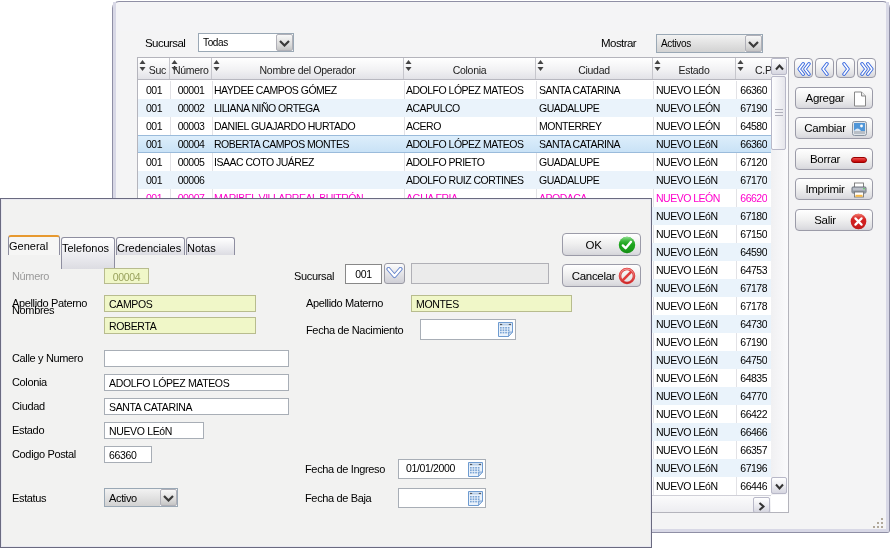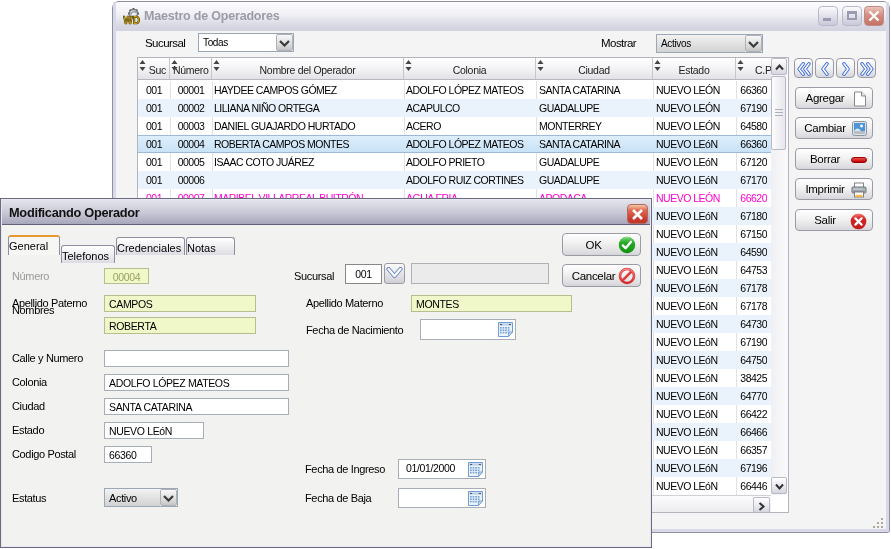--- a/index.html
+++ b/index.html
@@ -102,45 +102,20 @@
 .datef .cal{position:absolute;right:1px;top:1px}
 
 #okbtn,#cancelbtn{position:absolute;left:561px;width:79px;height:23px;border:1px solid #9b9ba8;
  border-radius:4px;background:linear-gradient(#ffffff,#f0f0f0 45%,#dcdce0 90%,#d4d4d8);
  font-size:11.5px;letter-spacing:-0.3px;text-align:center;line-height:22px;padding-right:16px}
 #okbtn .ic,#cancelbtn .ic{position:absolute;right:4px;top:2px}
 </style></head>
 <body>
 
 <div id="mw" class="ab">
-  <div id="mwtitle" class="ab">
-    <svg class="ab" style="left:10px;top:5px" width="18" height="18" viewBox="0 0 18 18">
-      <g>
-      <circle cx="10.5" cy="6.5" r="4.3" fill="#dfe2e8" stroke="#62656c" stroke-width="1"></circle>
-      <g stroke="#62656c" stroke-width="2">
-        <path d="M10.5 1 V3 M10.5 10 V12 M5 6.5 H7 M14 6.5 H16 M6.6 2.6 L8 4 M13 9 L14.4 10.4 M14.4 2.6 L13 4 M8 9 L6.6 10.4"></path>
-      </g>
-      <circle cx="10.5" cy="6.5" r="3.6" fill="#eceef2" stroke="#888" stroke-width="0.6"></circle>
-      <path d="M8 7.5 A3 3 0 0 1 13.5 6" fill="none" stroke="#9aa2ae" stroke-width="1.6"></path>
-      <text x="0.2" y="16.8" font-size="10" font-weight="bold" fill="#ffc800" stroke="#4a3800" stroke-width="0.7" font-family="Liberation Sans">WD</text>
-      </g>
-    </svg>
-    <span class="txt">Maestro de Operadores</span>
-    <div class="capbtn" style="left:705px">
-      <div style="position:absolute;left:4px;bottom:4px;width:8px;height:3px;background:#9a9ab0"></div>
-    </div>
-    <div class="capbtn" style="left:729px">
-      <div style="position:absolute;left:4px;top:4px;width:10px;height:9px;border:2px solid #9a9ab0;border-top-width:3px"></div>
-    </div>
-    <div class="capbtn" id="btnclose" style="left:751px">
-      <svg width="18" height="18" viewBox="0 0 18 18" style="display:block;margin:0 auto">
-        <path d="M4.5 4.5 L13.5 13.5 M13.5 4.5 L4.5 13.5" stroke="#fff" stroke-width="2.4"></path>
-      </svg>
-    </div>
-  </div>
   <div id="mwbody" class="ab"></div>
   <div id="mwborder" class="ab"></div>
 </div>
 
 <div class="lbl ab" style="left:145px;top:37px;z-index:2">Sucursal</div>
 <div class="combo ab" style="left:198px;top:33px;width:96px;height:19px;z-index:2">
   <div class="cv">Todas</div>
     <div class="cb">
       <svg width="11" height="7" viewBox="0 0 11 7" style="display:block;margin:auto">
         <path d="M1 1 L5.5 5.5 L10 1" fill="none" stroke="#3a3a3a" stroke-width="2.2"></path>
@@ -338,21 +313,21 @@
         <span class="c5">NUEVO LEóN</span>
         <span class="c6">64750</span>
       </div>
 <div class="tr" style="top:288px">
         <span class="c0"></span>
         <span class="c1"></span>
         <span class="c2"></span>
         <span class="c3"></span>
         <span class="c4"></span>
         <span class="c5">NUEVO LEóN</span>
-        <span class="c6">38425</span>
+        <span class="c6">64835</span>
       </div>
 <div class="tr alt" style="top:306px">
         <span class="c0"></span>
         <span class="c1"></span>
         <span class="c2"></span>
         <span class="c3"></span>
         <span class="c4"></span>
         <span class="c5">NUEVO LEóN</span>
         <span class="c6">64770</span>
       </div>
@@ -507,32 +482,23 @@
 <div class="ab" style="left:872px;top:517px;width:12px;height:12px;z-index:2;
  background:
  radial-gradient(circle at 10px 10px,#b0a89a 1.2px,transparent 1.4px),
  radial-gradient(circle at 6px 10px,#b0a89a 1.2px,transparent 1.4px),
  radial-gradient(circle at 2px 10px,#b0a89a 1.2px,transparent 1.4px),
  radial-gradient(circle at 10px 6px,#b0a89a 1.2px,transparent 1.4px),
  radial-gradient(circle at 6px 6px,#b0a89a 1.2px,transparent 1.4px),
  radial-gradient(circle at 10px 2px,#b0a89a 1.2px,transparent 1.4px)"></div>
 
 <div id="dlg" class="ab">
-  <div id="dtitle" class="ab">
-      <span class="txt">Modificando Operador</span>
-    <div id="dclose" class="ab">
-      <svg width="13" height="13" viewBox="0 0 13 13">
-          <path d="M2 2 L11 11 M11 2 L2 11" stroke="#fff" stroke-width="2.6"></path>
-          <path d="M2 2 L11 11 M11 2 L2 11" stroke="#222" stroke-width="0.001"></path>
-        </svg>
-    </div>
-  </div>
 
   <div class="tab on ab" style="left:7px;top:36px;width:52px;height:20px">General</div>
-  <div class="tab ab" style="left:60px;top:46px;width:54px;height:18px">Telefonos</div>
+  <div class="tab ab" style="left:60px;top:38px;width:54px;height:32px">Telefonos</div>
   <div class="tab ab" style="left:115px;top:38px;width:69px;height:18px">Credenciales</div>
   <div class="tab ab" style="left:185px;top:38px;width:49px;height:18px">Notas</div>
 
   <div id="okbtn" class="ab" style="top:34px">OK
     <span class="ic"><svg width="18" height="18" viewBox="0 0 18 18">
           <circle cx="9" cy="9" r="8.2" fill="#1ba11b"></circle>
           <circle cx="9" cy="9" r="8.2" fill="url(#gg)"></circle>
           <defs>
             <linearGradient id="gg" x1="0" y1="0" x2="0" y2="1">
               <stop offset="0" stop-color="#a0e8a0" stop-opacity="0.9"></stop>

